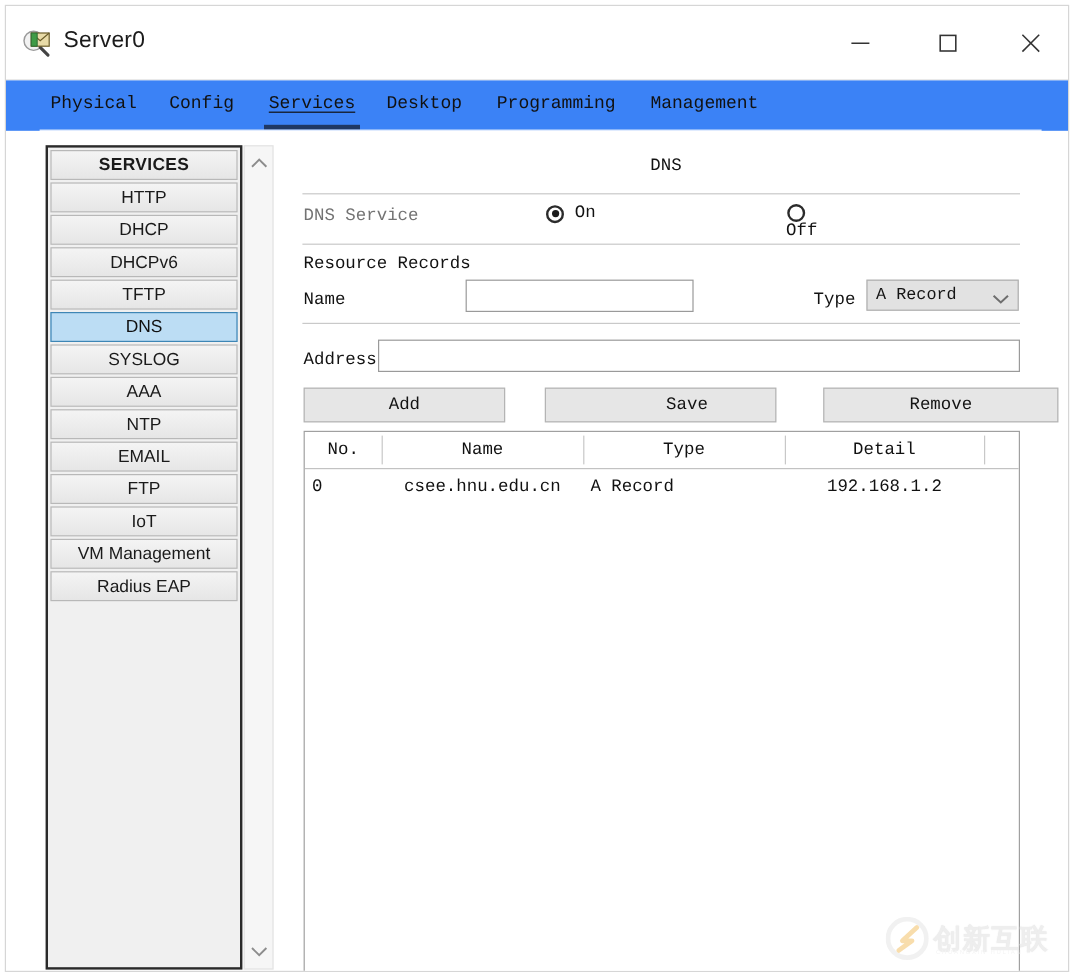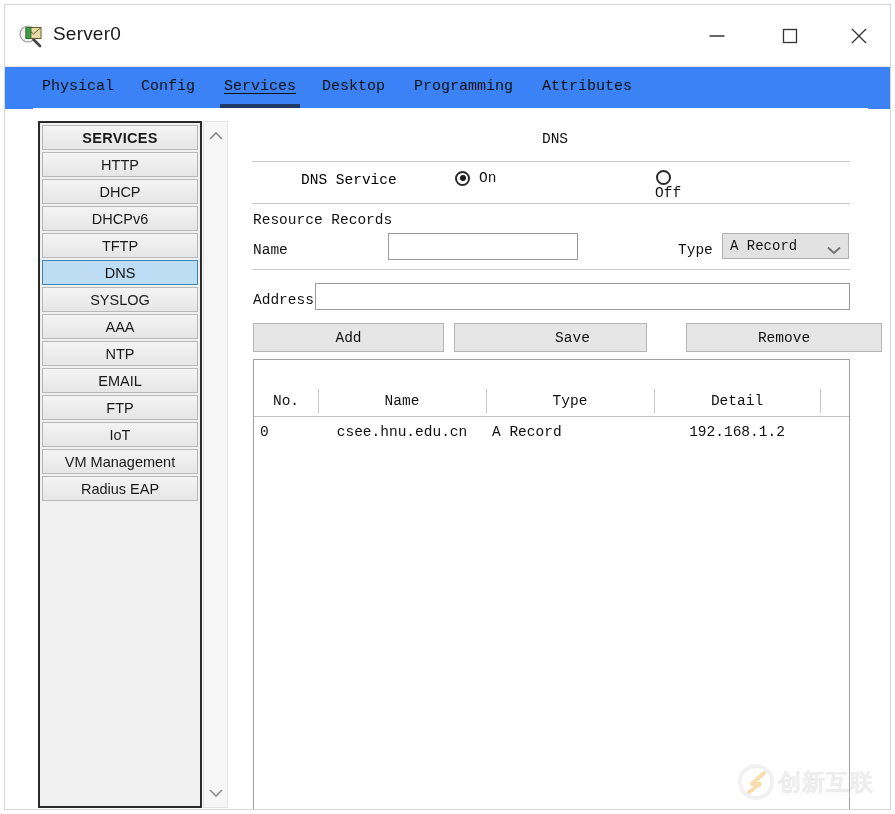--- a/index.html
+++ b/index.html
@@ -206,22 +206,21 @@
   }
   #hr1 { top: 52px; }
   #hr2 { top: 94px; }
   #hr3 { top: 160px; }
 
   #dns-service-label {
     position: absolute;
     left: 8px;
     top: 63px;
     font-size: 14.5px;
-    color: #000000;
-    margin-left: 48px;
+    color: #737373;
   }
   .radio-grp {
     position: absolute;
     top: 61px;
     display: flex;
     align-items: center;
     cursor: default;
   }
   #radio-on { left: 210px; }
   #radio-off { left: 410px; flex-direction: column; }
@@ -337,41 +336,40 @@
     line-height: 29px;
     text-align: center;
     background: #e6e6e6;
     border: 1px solid #b4b4b4;
     box-sizing: border-box;
     font-size: 14.5px;
     color: #131313;
     cursor: default;
     white-space: nowrap;
   }
-  #btn-add    { left: 8px;   width: 191px; }
+  #btn-add    { left: 8px;   width: 168px; }
   #btn-save   { left: 209px; width: 193px; padding-left: 44px; }
   #btn-remove { left: 409px; width: 196px; margin-left: 32px; }
 
   
   #table {
     position: absolute;
     left: 8px;
     top: 250px;
     width: 597px;
     height: 507px;
     background: #ffffff;
     border: 1px solid #a0a0a0;
     box-sizing: border-box;
     overflow: hidden;
   }
   #thead {
     position: relative;
     height: 30px;
     border-bottom: 1px solid #c2c2c2;
-    margin-top: 26px;
   }
   #thead .th {
     position: absolute;
     top: 0;
     height: 30px;
     line-height: 30px;
     font-size: 14.5px;
     color: #111111;
     text-align: center;
     box-sizing: border-box;
@@ -465,21 +463,21 @@
       </svg>
     </div>
   </div>
 
   <div id="tabbar">
     <div class="tab mono" style="left:37px">Physical</div>
     <div class="tab mono" style="left:136px">Config</div>
     <div class="tab mono active" style="left:219px">Services</div>
     <div class="tab mono" style="left:317px">Desktop</div>
     <div class="tab mono" style="left:409px">Programming</div>
-    <div class="tab mono" style="left:537px">Attributes</div>
+    <div class="tab mono" style="left:537px">Management</div>
   </div>
 
   <div id="content">
 
     <div id="sidebar-wrap">
       <div id="sidebar-list">
         <div class="side-item header">SERVICES</div>
         <div class="side-item">HTTP</div>
         <div class="side-item">DHCP</div>
         <div class="side-item">DHCPv6</div>

